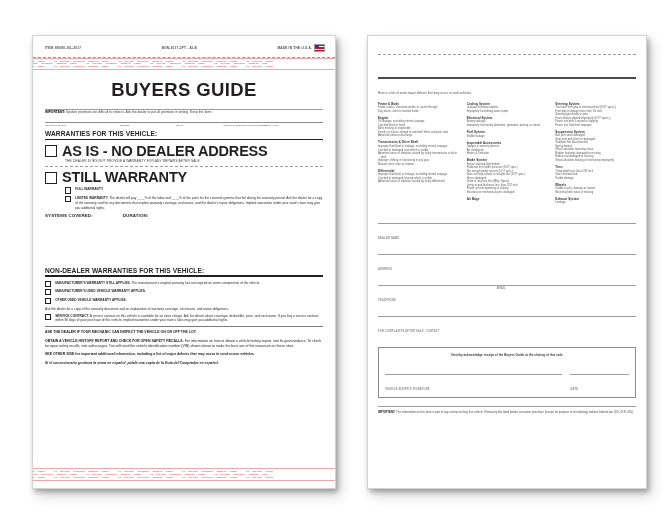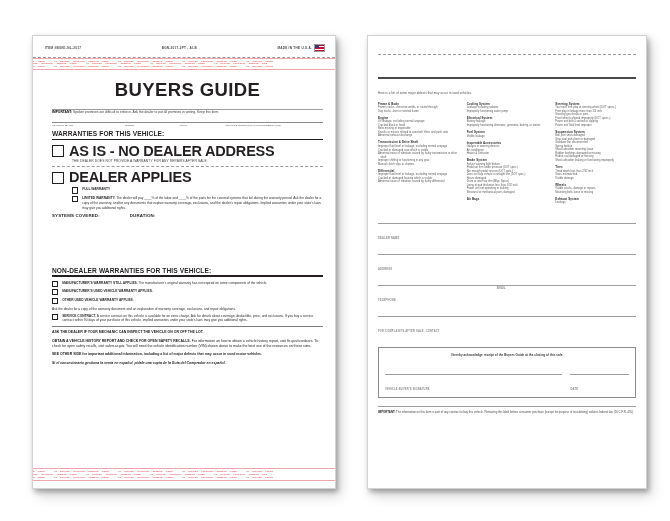--- a/index.html
+++ b/index.html
@@ -43,21 +43,21 @@
   .topbar{display:flex;align-items:center;justify-content:space-between;
           padding:8px 10px 5px 12px;}
   .topbar span{font-size:3.1px;font-weight:bold;letter-spacing:.25px;color:#4a4a4a;}
   .madeusa{display:flex;align-items:center;gap:2px;}
   .flag{width:9px;height:5.5px;background:
       linear-gradient(#c8102e 0 14%,#fff 14% 28%,#c8102e 28% 42%,#fff 42% 56%,
                       #c8102e 56% 70%,#fff 70% 84%,#c8102e 84% 100%);
       position:relative;border:.3px solid #999;}
   .flag::before{content:"";position:absolute;left:0;top:0;width:45%;height:56%;background:#3c3b6e;}
 
-  .body1{padding:0 12px;margin-left:7px;}
+  .body1{padding:0 12px;}
   .guide-title{text-align:center;font-size:18.5px;font-weight:bold;letter-spacing:.4px;
                margin:9px 0 8px;}
   .important-line{font-size:3.3px;line-height:5px;color:#3a3a3a;padding:0 0 3px;}
   .important-line b{font-weight:bold;color:#000;}
 
   .vehrow{display:flex;margin-top:4px;}
   .vehrow > div{font-size:2.5px;font-weight:bold;color:#6e6e6e;letter-spacing:.18px;
                 border-top:.6px solid #8c8c8c;padding-top:1px;}
   .vf1{width:27%;}.vf2{width:20%;}.vf3{width:17%;}.vf4{width:36%;}
 
@@ -165,21 +165,21 @@
       <div class="wrow">
         <span class="cbx"></span>
         <span class="bigopt">AS IS - NO DEALER ADDRESS</span>
       </div>
       <div class="subline">THE DEALER DOES NOT PROVIDE A WARRANTY FOR ANY REPAIRS AFTER SALE.</div>
 
       <div class="dashsep"></div>
 
       <div class="wrow">
         <span class="cbx"></span>
-        <span class="bigopt">DEALER APPLIES</span>
+        <span class="bigopt">STILL WARRANTY</span>
       </div>
 
       <div class="srow" style="margin-left:20px;">
         <span class="cbx sm"></span>
         <span class="txt"><b>FULL WARRANTY</b></span>
       </div>
 
       <div class="srow" style="margin-left:20px;">
         <span class="cbx sm"></span>
         <span class="txt">

